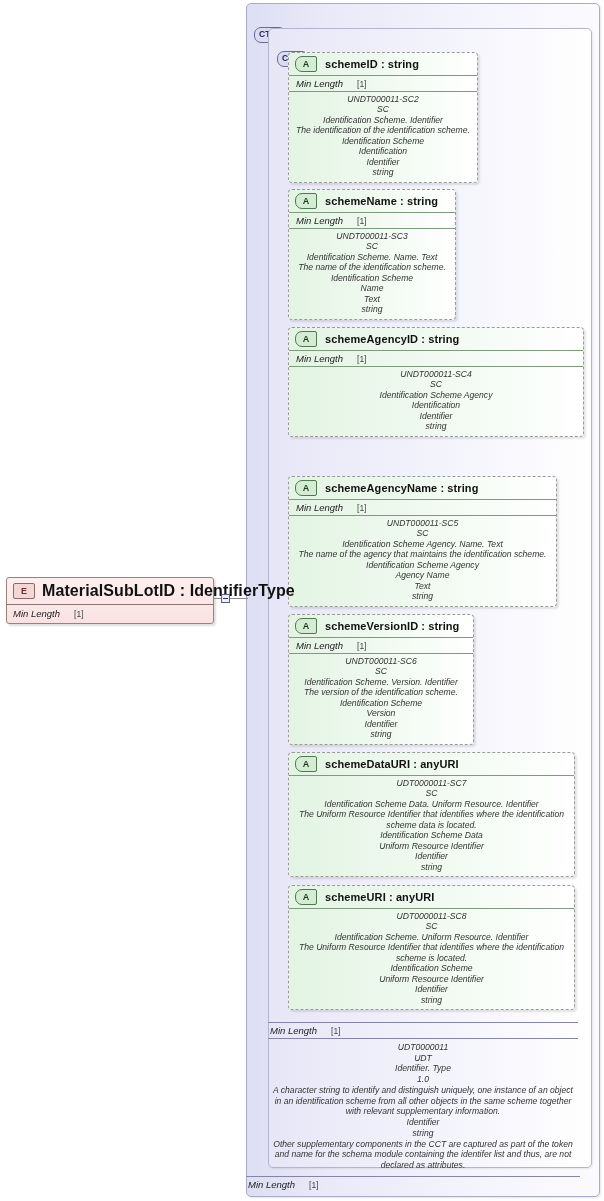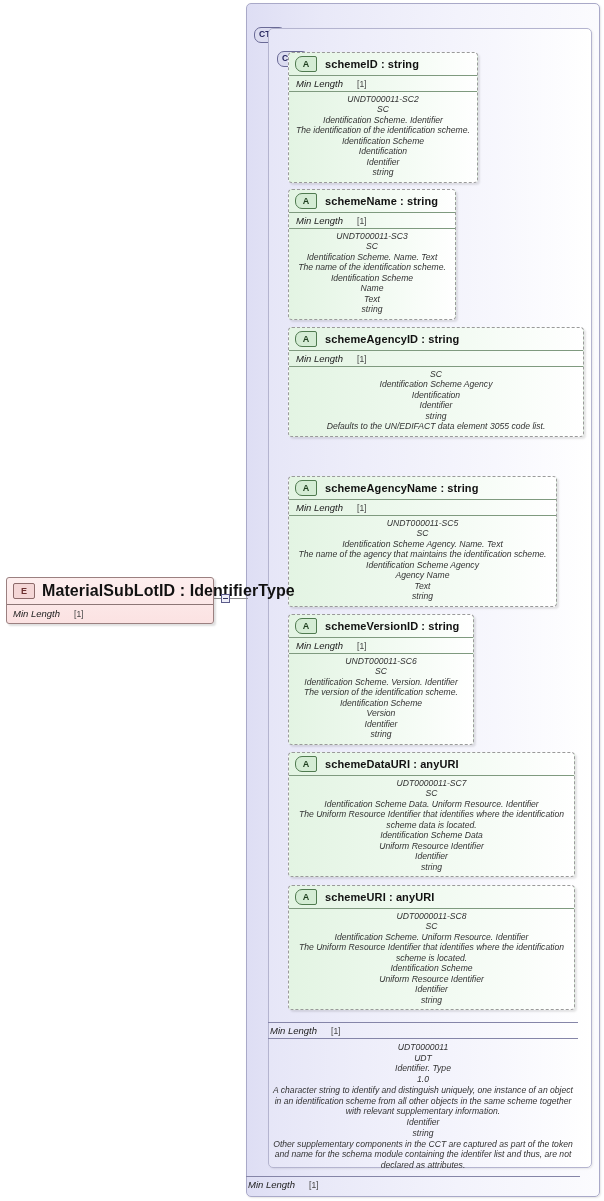--- a/index.html
+++ b/index.html
@@ -267,26 +267,26 @@
   <div class="attr" style="left:288px; top:327px; width:296px;">
     <div class="attr-head">
       <span class="ico-a">A</span>
       <span class="attr-title">schemeAgencyID : string</span>
     </div>
     <div class="attr-facet">
       <span>Min Length</span>
       <span class="facet-card">[1]</span>
     </div>
     <div class="attr-doc">
+      <div>UNDT000011-SC4</div>
       <div>SC</div>
       <div>Identification Scheme Agency</div>
       <div>Identification</div>
       <div>Identifier</div>
       <div>string</div>
-      <div>Defaults to the UN/EDIFACT data element 3055 code list.</div>
     </div>
   </div>
 
   <div class="attr" style="left:288px; top:476px; width:269px;">
     <div class="attr-head">
       <span class="ico-a">A</span>
       <span class="attr-title">schemeAgencyName : string</span>
     </div>
     <div class="attr-facet">
       <span>Min Length</span>

